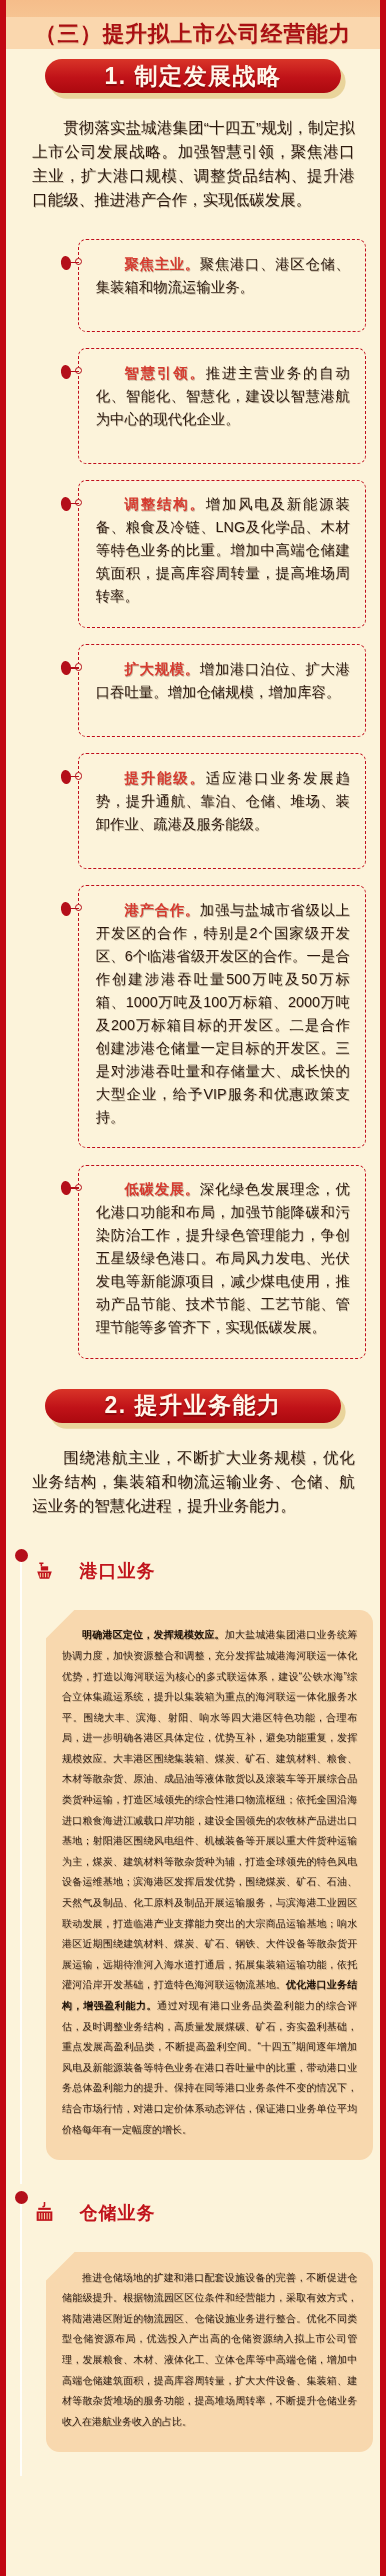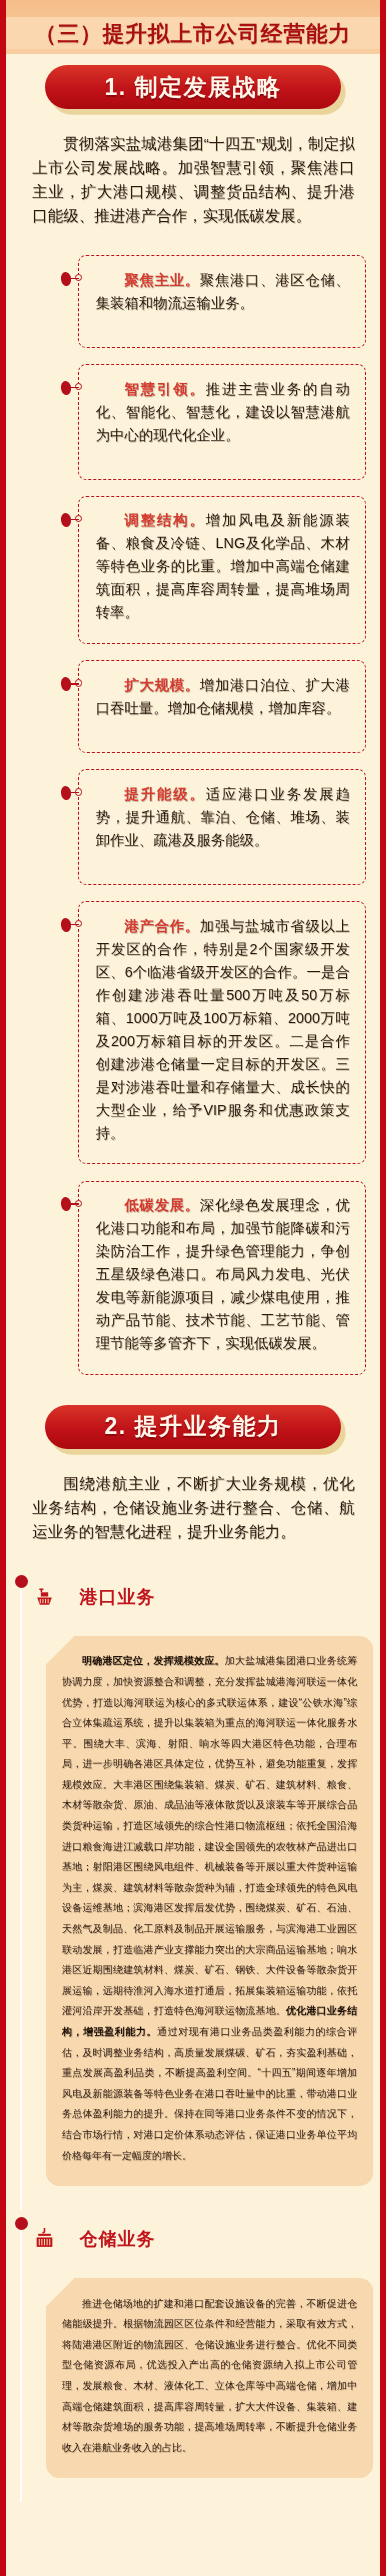--- a/index.html
+++ b/index.html
@@ -11,37 +11,37 @@
     overflow:hidden;
     font-family:"Liberation Sans","DejaVu Sans",sans-serif;
   }
   
   .strip{position:absolute;top:0;bottom:0;width:6.2px;background:#c20612;z-index:6;}
   .strip.left{left:0;}
   .strip.right{right:0;}
 
   
   .header{
-    position:relative;height:54px;
+    position:relative;height:48px;
     background:linear-gradient(180deg,#f5bd8a 0%,#f7c897 60%,#f8cda1 100%);
   }
   .header-stripe{position:absolute;left:0;right:0;top:16.5px;height:32px;background:#fad7ae;}
   .page-title{
     position:relative;margin:0;height:66px;
     display:flex;align-items:center;justify-content:center;
     font-size:21.6px;font-weight:700;color:#a90f12;letter-spacing:1px;
     text-shadow:0.5px 1px 0 rgba(150,60,30,.25);
   }
 
   .main{position:relative;z-index:2;padding:0 6.2px;}
 
   
   .pill{
     position:relative;
-    width:296px;height:44px;margin:11.3px auto 0;
+    width:296px;height:34px;margin:11.3px auto 0;
     border-radius:24px;
     background:linear-gradient(180deg,#d93428 0%,#c01218 55%,#ab090f 100%);
     box-shadow:4.6px 5.7px 0 #e9d49b;
     display:flex;align-items:center;justify-content:center;
   }
   .pill span{
     color:#fff7ea;font-size:23px;font-weight:700;letter-spacing:1.5px;
     text-shadow:0 1.5px 1px rgba(90,0,0,.45);
   }
   .pill.second{margin-top:30px;}
@@ -169,21 +169,21 @@
         <i class="ring"></i>
         <p><span class="lead">低碳发展。</span><span>深化绿色发展理念，优化港口功能和布局，加强节能降碳和污染防治工作，提升绿色管理能力，争创五星级绿色港口。布局风力发电、光伏发电等新能源项目，减少煤电使用，推动产品节能、技术节能、工艺节能、管理节能等多管齐下，实现低碳发展。</span></p>
       </div>
 
     </div>
 
     <div class="pill second">
       <span>2. 提升业务能力</span>
     </div>
 
-    <p class="intro">围绕港航主业，不断扩大业务规模，优化业务结构，仓储设施业务进行整合、仓储、航运业务的智慧化进程，提升业务能力。</p>
+    <p class="intro">围绕港航主业，不断扩大业务规模，优化业务结构，集装箱和物流运输业务、仓储、航运业务的智慧化进程，提升业务能力。</p>
 
     <div class="sub">
       <span class="sub-dot"></span>
       <div class="sub-head">
         <span class="icon">
           <svg viewBox="0 0 44 44">
               <g fill="none" stroke="#c1141c" stroke-width="3">
             <path d="M12 8 h8 M16 8 v6"></path>
             <rect x="15" y="14" width="14" height="8" fill="#c1141c" stroke="none"></rect>
             <path d="M8 24 h28 l-5 14 h-18 z" fill="#c1141c" stroke="none"></path>

